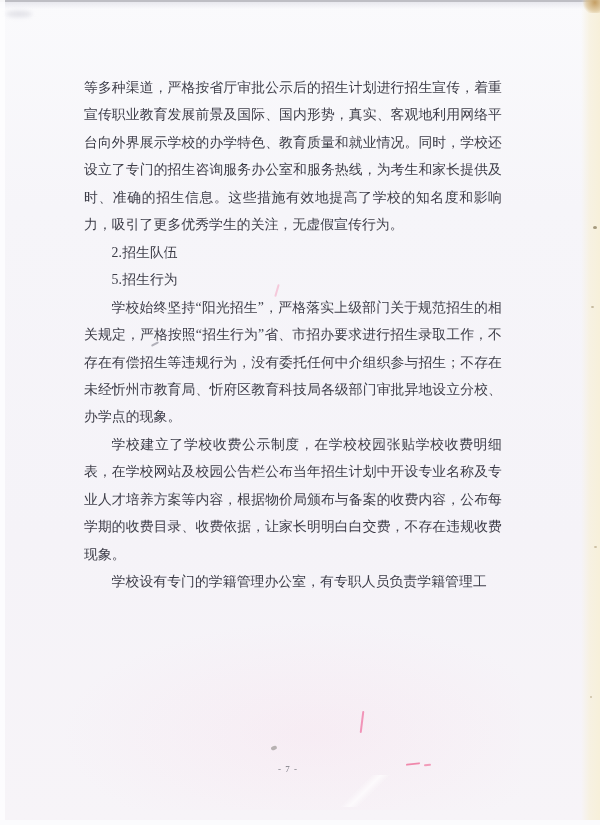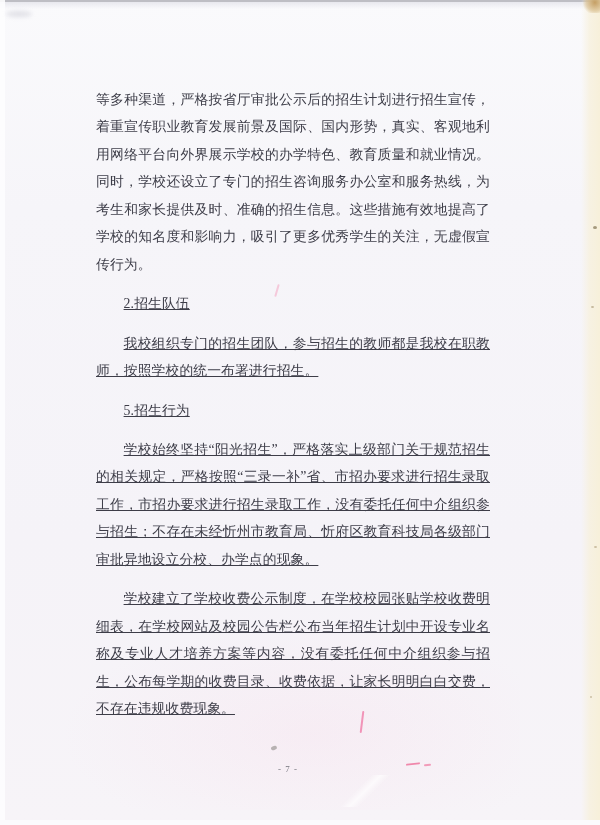--- a/index.html
+++ b/index.html
@@ -62,28 +62,28 @@
   .pen-pink-dash-1 { left: 406px; top: 763px; width: 14px; height: 2px; transform: rotate(-6deg); background: rgba(238,100,145,.75); }
   .pen-pink-dash-2 { left: 424px; top: 764px; width: 7px; height: 2px; transform: rotate(-4deg); background: rgba(238,100,145,.6); }
   .pen-pink-faint { left: 276px; top: 284px; width: 2px; height: 13px; transform: rotate(16deg); background: rgba(244,148,182,.45); }
   .pencil-tick { left: 151px; top: 343px; width: 8px; height: 2px; transform: rotate(-28deg); background: rgba(118,118,132,.55); }
 
   
   .doc-text {
     position: absolute; left: 84px; top: 74px; width: 418px;
   }
   .para {
-    margin: 12px;
+    margin: 0;
     font-size: 13.8px;
     line-height: 27.45px;
     text-align: justify;
     color: #3d3d48;
     letter-spacing: .1px;
   }
-  .para.indent { text-indent: 2em; text-decoration: underline; }
+  .para.indent { text-indent: 2em; }
   .para.bold { font-weight: bold; color: #34343f; }
 
   .page-number {
     position: absolute; left: 258px; top: 764px; width: 60px;
     text-align: center;
     font-size: 9px; letter-spacing: 1px;
     color: #75757e;
   }
 </style>
 </head>
@@ -106,19 +106,19 @@
 
 <div class="pen-mark pen-pink-vertical"></div>
 <div class="pen-mark pen-pink-dash-1"></div>
 <div class="pen-mark pen-pink-dash-2"></div>
 <div class="pen-mark pen-pink-faint"></div>
 <div class="pen-mark pencil-tick"></div>
 
 <div class="doc-text">
     <p class="para">等多种渠道，严格按省厅审批公示后的招生计划进行招生宣传，着重宣传职业教育发展前景及国际、国内形势，真实、客观地利用网络平台向外界展示学校的办学特色、教育质量和就业情况。同时，学校还设立了专门的招生咨询服务办公室和服务热线，为考生和家长提供及时、准确的招生信息。这些措施有效地提高了学校的知名度和影响力，吸引了更多优秀学生的关注，无虚假宣传行为。</p>
     <p class="para indent">2.招生队伍</p>
-    <p class="para indent">我校组织专门的招生团队，参与招生的教师都是我校在职教师，按照学校的统一布署进行招生。</p>
     <p class="para indent">5.招生行为</p>
-    <p class="para indent">学校始终坚持“阳光招生”，严格落实上级部门关于规范招生的相关规定，严格按照“三录一补”省、市招办要求进行招生录取工作，市招办要求进行招生录取工作，没有委托任何中介组织参与招生；不存在未经忻州市教育局、忻府区教育科技局各级部门审批异地设立分校、办学点的现象。</p>
-    <p class="para indent">学校建立了学校收费公示制度，在学校校园张贴学校收费明细表，在学校网站及校园公告栏公布当年招生计划中开设专业名称及专业人才培养方案等内容，没有委托任何中介组织参与招生，公布每学期的收费目录、收费依据，让家长明明白白交费，不存在违规收费现象。</p>
+    <p class="para indent">学校始终坚持“阳光招生”，严格落实上级部门关于规范招生的相关规定，严格按照“招生行为”省、市招办要求进行招生录取工作，不存在有偿招生等违规行为，没有委托任何中介组织参与招生；不存在未经忻州市教育局、忻府区教育科技局各级部门审批异地设立分校、办学点的现象。</p>
+    <p class="para indent">学校建立了学校收费公示制度，在学校校园张贴学校收费明细表，在学校网站及校园公告栏公布当年招生计划中开设专业名称及专业人才培养方案等内容，根据物价局颁布与备案的收费内容，公布每学期的收费目录、收费依据，让家长明明白白交费，不存在违规收费现象。</p>
+    <p class="para indent">学校设有专门的学籍管理办公室，有专职人员负责学籍管理工</p>
   </div>
 
 <div class="page-number">- 7 -</div>
 
 </body></html>

